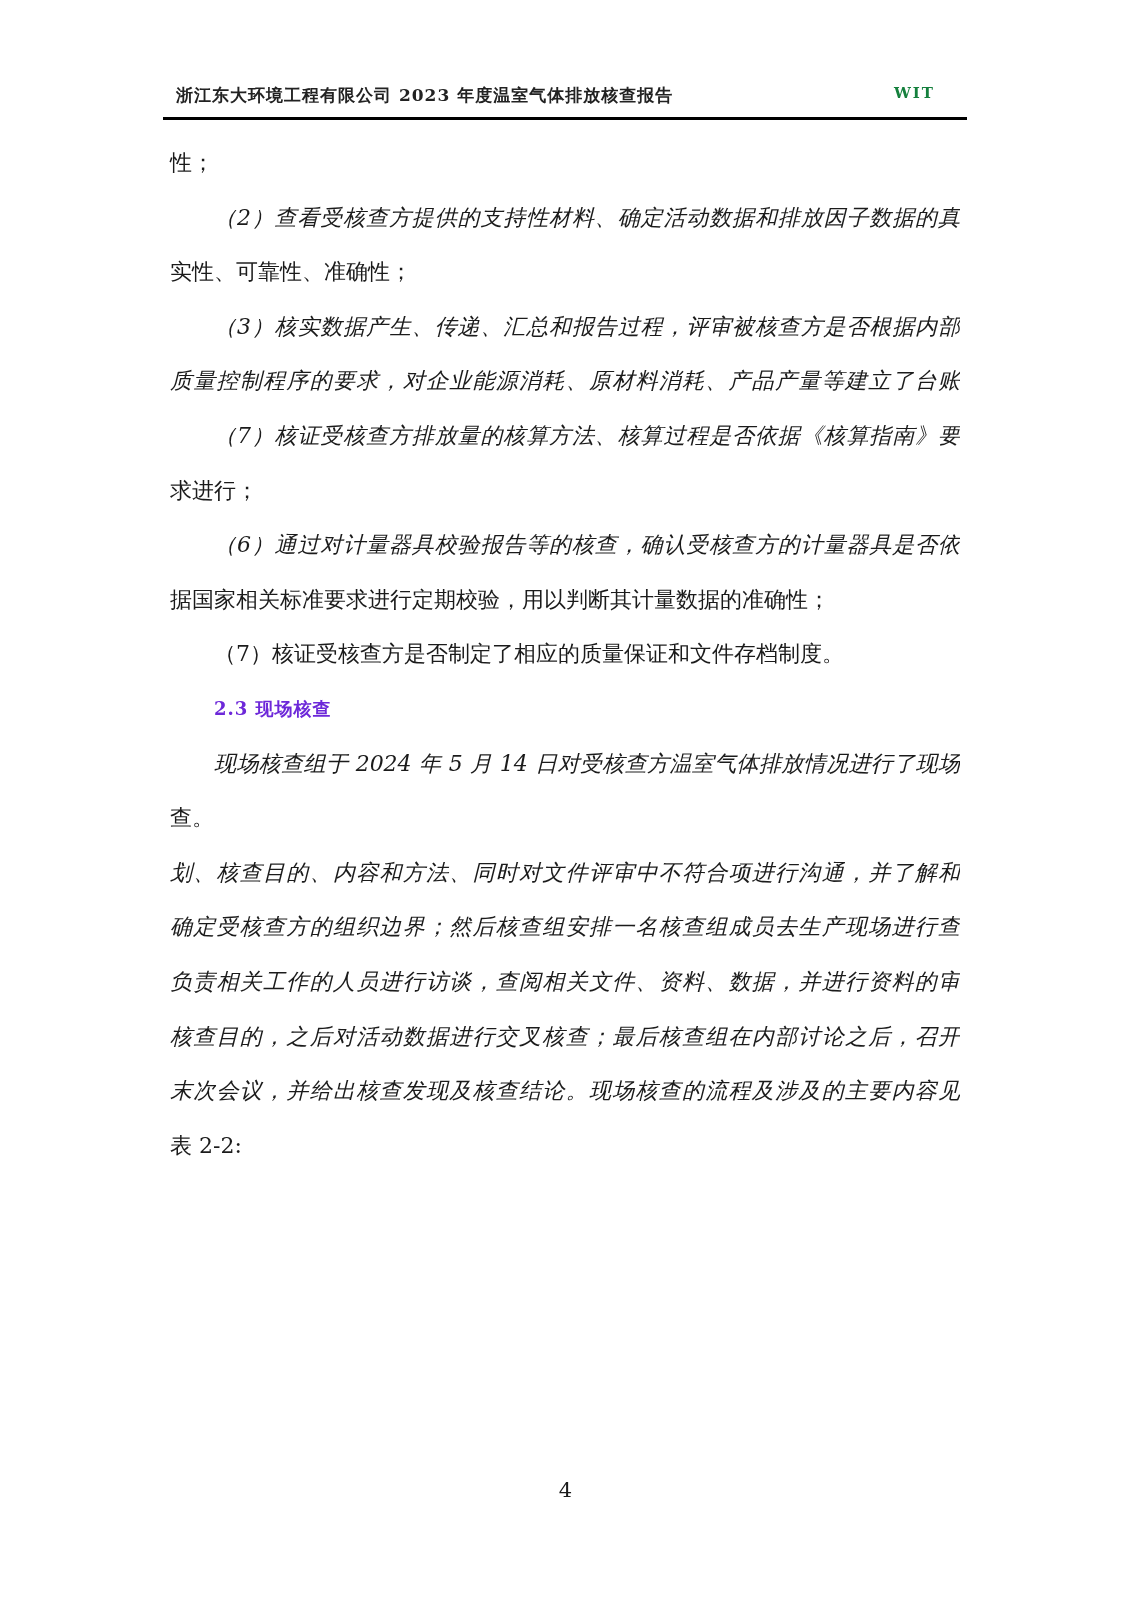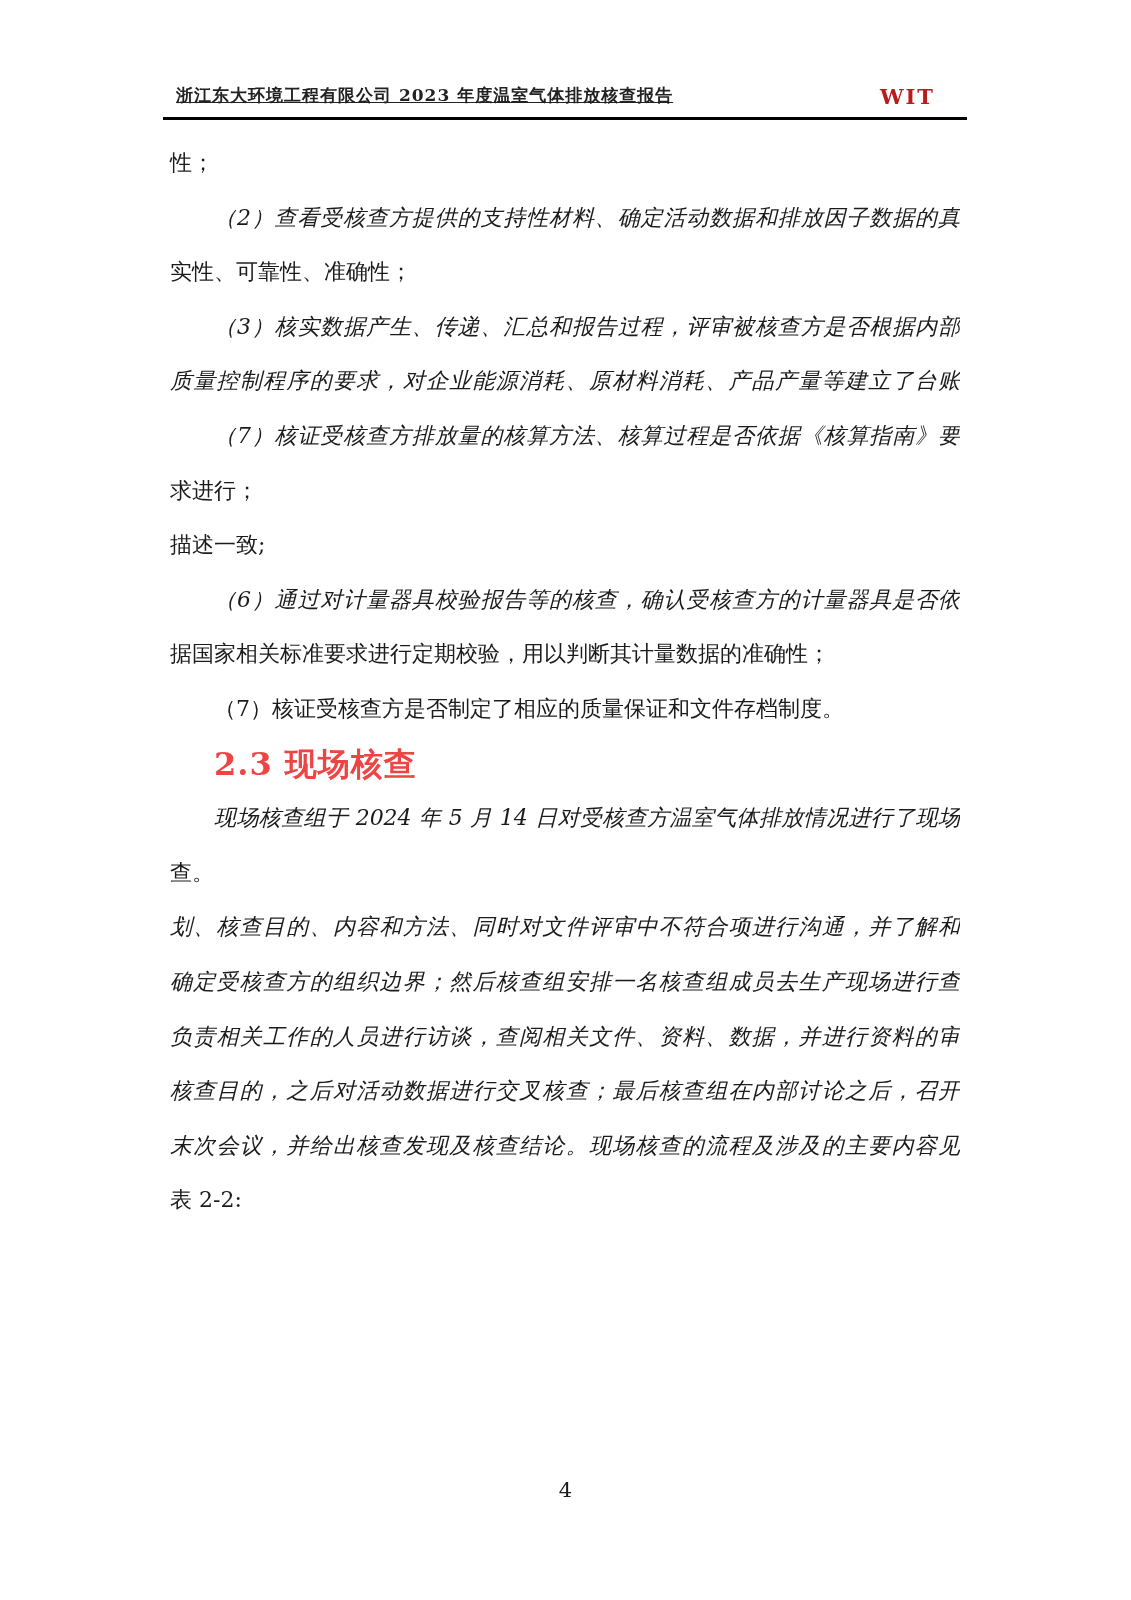--- a/index.html
+++ b/index.html
@@ -23,30 +23,29 @@
   }
   .header-title {
     position: absolute;
     left: 13px;
     top: 2px;
     font-size: 17px;
     letter-spacing: 1px;
     font-weight: 600;
     color: #222;
     white-space: nowrap;
-    text-decoration: underline;
   }
   .header-brand {
     position: absolute;
     right: 32px;
     top: 2px;
-    font-size: 21px;
+    font-size: 15px;
     letter-spacing: 2px;
     font-weight: 600;
-    color: #b91c1c;
+    color: #15803d;
   }
   .header-rule {
     position: absolute;
     left: 163px;
     top: 117px;
     width: 804px;
     height: 3px;
     background: #000;
   }
   .doc-body {
@@ -67,24 +66,24 @@
     text-align: justify;
     text-align-last: justify;
     overflow: hidden;
     font-style: italic;
   }
   .ind { text-indent: 44px; }
   .section-heading {
     height: 54.6px;
     line-height: 54.6px;
     padding-left: 44px;
-    font-size: 32px;
+    font-size: 18px;
     font-weight: bold;
     letter-spacing: 1px;
-    color: #ef4444;
+    color: #6d28d9;
   }
   .page-footer {
     position: absolute;
     left: 0;
     top: 1478px;
     width: 100%;
     text-align: center;
   }
   .page-number {
     font-size: 21px;
@@ -117,21 +116,20 @@
       <div class="ln ind jst">（3）核实数据产生、传递、汇总和报告过程，评审被核查方是否根据内部</div>
       <div class="ln jst">质量控制程序的要求，对企业能源消耗、原材料消耗、产品产量等建立了台账</div>
     </div>
 
     <div class="para">
       <div class="ln ind jst">（7）核证受核查方排放量的核算方法、核算过程是否依据《核算指南》要</div>
       <div class="ln">求进行；</div>
     </div>
 
     <div class="para">
-      <div class="ln">描述一致;</div>
     </div>
 
     <div class="para">
       <div class="ln ind jst">（6）通过对计量器具校验报告等的核查，确认受核查方的计量器具是否依</div>
       <div class="ln">据国家相关标准要求进行定期校验，用以判断其计量数据的准确性；</div>
     </div>
 
     <div class="para">
       <div class="ln ind">（7）核证受核查方是否制定了相应的质量保证和文件存档制度。</div>
     </div>

